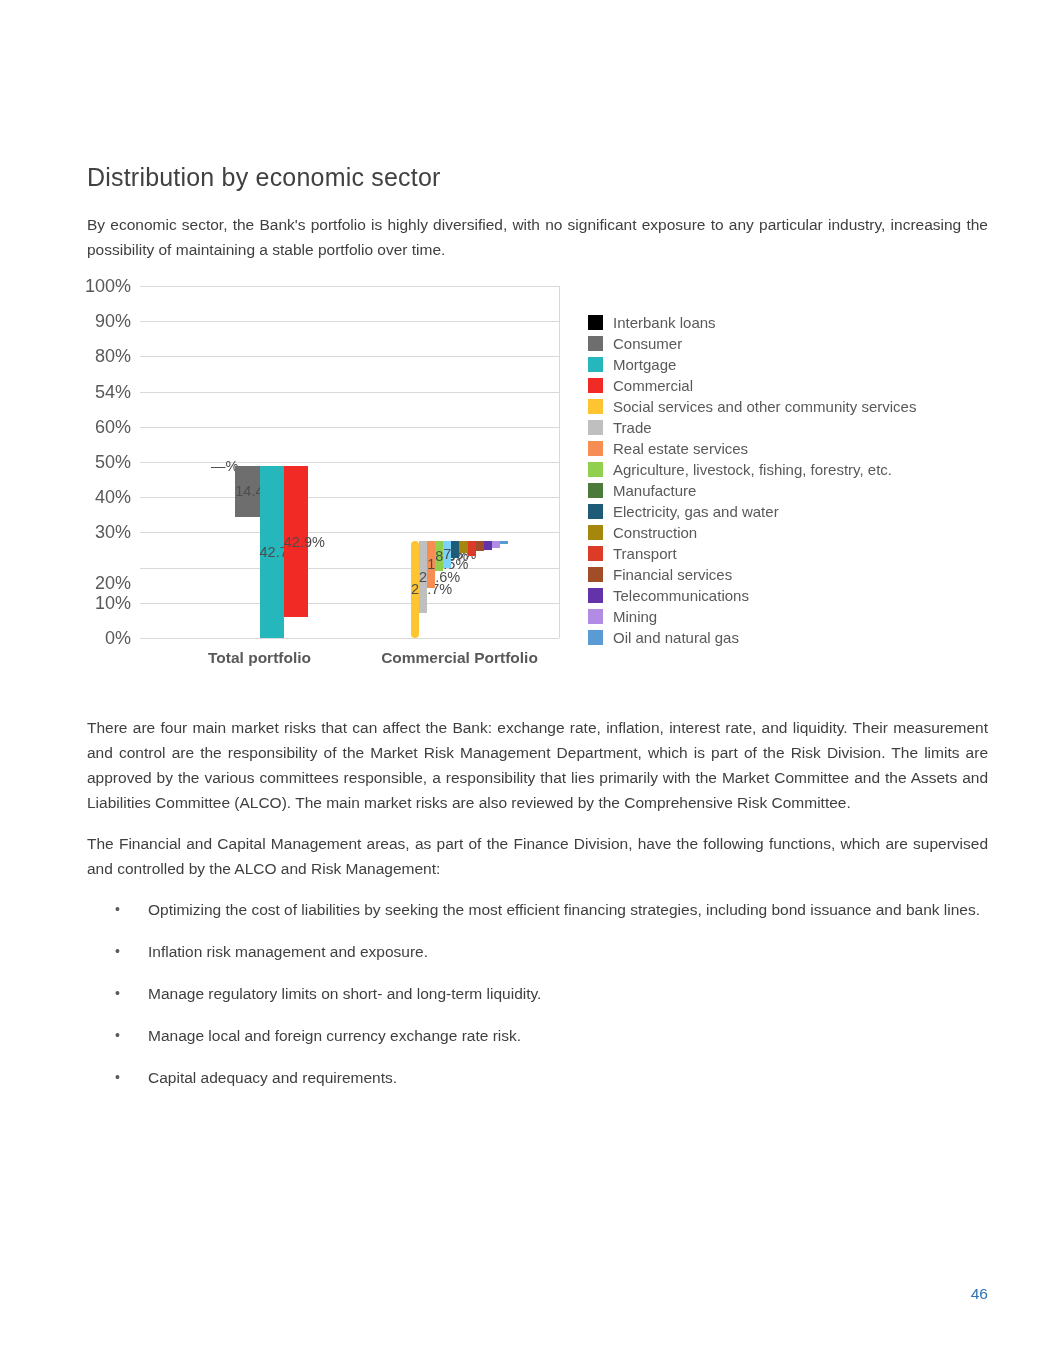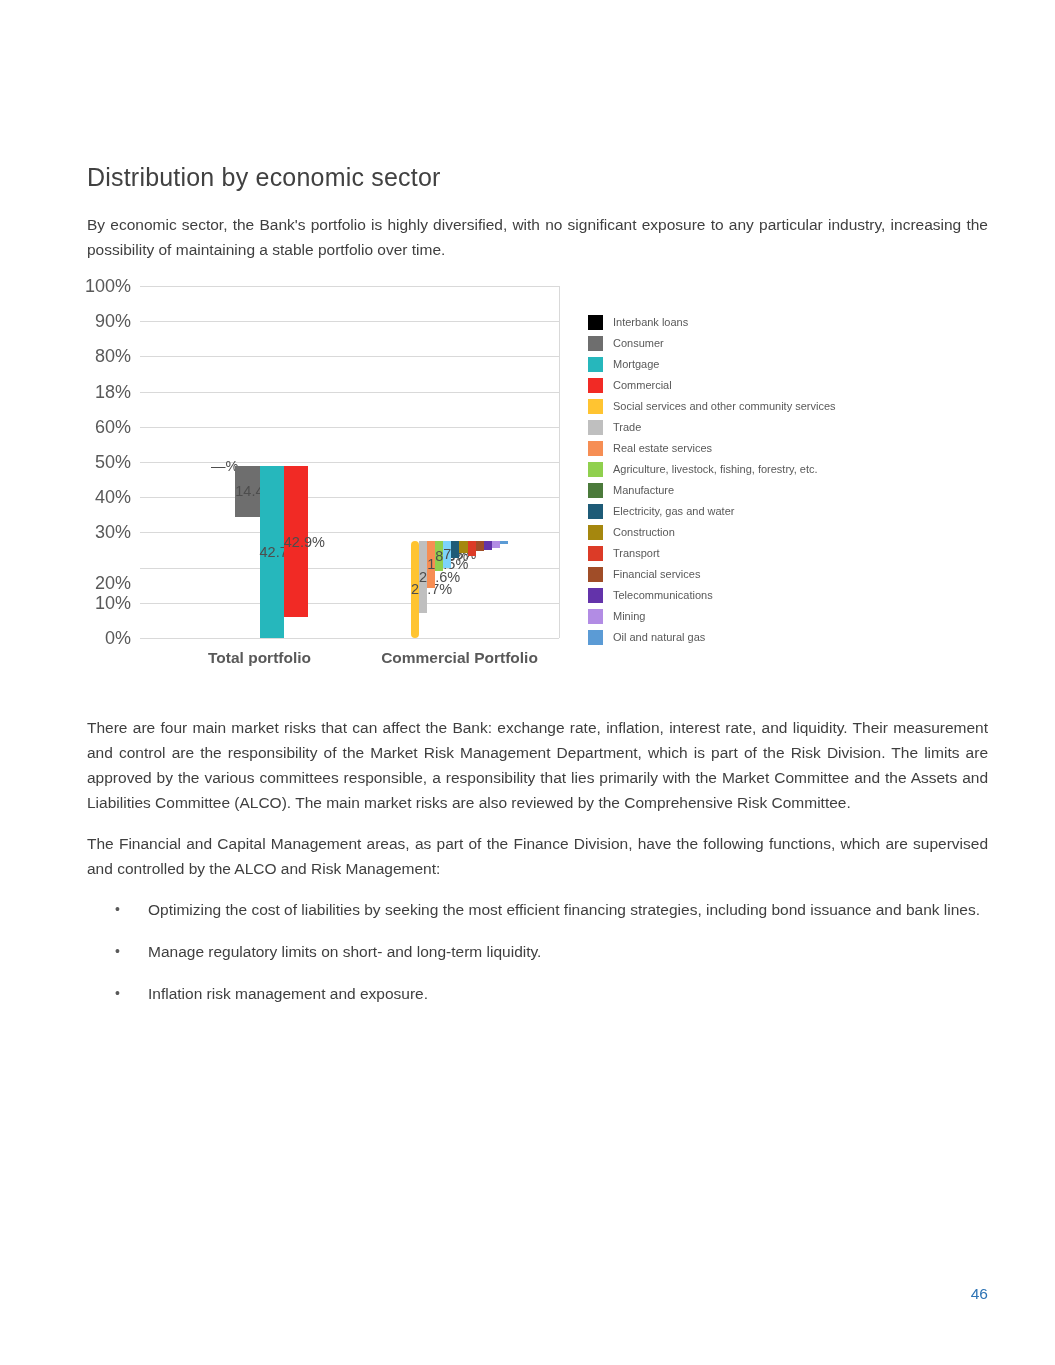--- a/index.html
+++ b/index.html
@@ -40,21 +40,21 @@
     position: absolute; left: 0; right: 0; top: 50%; transform: translateY(-50%);
     text-align: center; font-size: 14.5px; color: #4d4d4d; white-space: nowrap;
   }
   .x-label {
     position: absolute; top: 363px; width: 200px; text-align: center;
     font-weight: 700; font-size: 15.5px; color: #595959; white-space: nowrap;
   }
   .legend { margin-left: 28px; margin-top: 29px; flex: 0 0 auto; }
   .legend-item { display: flex; align-items: center; margin-bottom: 6px; height: 15px; }
   .legend-swatch { width: 15px; height: 15px; flex: 0 0 15px; margin-right: 10px; display: inline-block; }
-  .legend-label { font-size: 11px; color: #595959; white-space: nowrap; line-height: 15px; }
+  .legend-label { font-size: 15px; color: #595959; white-space: nowrap; line-height: 15px; }
 
   
   .bullets { list-style: none; margin: 8px 0 0 28px; }
   .bullets li {
     position: relative; padding-left: 33px; font-size: 15.5px; line-height: 25px;
     margin-bottom: 17px; text-align: justify; color: #3f3f3f;
   }
   .bullets li::before {
     content: "\2022"; position: absolute; left: 0; top: 0;
     color: #595959; font-size: 14px;
@@ -86,21 +86,21 @@
             <div class="ytick" style="top: 297px;">20%</div>
             <div class="gridline" style="top: 246.4px;"></div>
             <div class="ytick" style="top: 246.4px;">30%</div>
             <div class="gridline" style="top: 211.2px;"></div>
             <div class="ytick" style="top: 211.2px; text-align: right;">40%</div>
             <div class="gridline" style="top: 176px;"></div>
             <div class="ytick" style="top: 176px;">50%</div>
             <div class="gridline" style="top: 140.8px;"></div>
             <div class="ytick" style="top: 140.8px;">60%</div>
             <div class="gridline" style="top: 105.6px;"></div>
-            <div class="ytick" style="top: 105.6px;">18%</div>
+            <div class="ytick" style="top: 105.6px;">54%</div>
             <div class="gridline" style="top: 70.4px;"></div>
             <div class="ytick" style="top: 70.4px;">80%</div>
             <div class="gridline" style="top: 35.2px;"></div>
             <div class="ytick" style="top: 35.2px;">90%</div>
             <div class="gridline" style="top: 0px;"></div>
             <div class="ytick" style="top: 0px;">100%</div>
             <div class="bar" style="left: 71px;">
               <div class="seg" style="height: 0px; background: rgb(0, 0, 0);">
                 <span class="seg-label">—%</span>
               </div>
@@ -213,23 +213,29 @@
 
     <p class="body-text">There are four main market risks that can affect the Bank: exchange rate, inflation, interest rate, and liquidity. Their measurement and control are the responsibility of the Market Risk Management Department, which is part of the Risk Division. The limits are approved by the various committees responsible, a responsibility that lies primarily with the Market Committee and the Assets and Liabilities Committee (ALCO). The main market risks are also reviewed by the Comprehensive Risk Committee.</p>
 
     <p class="body-text">The Financial and Capital Management areas, as part of the Finance Division, have the following functions, which are supervised and controlled by the ALCO and Risk Management:</p>
 
     <ul class="bullets">
       <li>
         <span>Optimizing the cost of liabilities by seeking the most efficient financing strategies, including bond issuance and bank lines.</span>
       </li>
       <li>
+        <span>Inflation risk management and exposure.</span>
+      </li>
+      <li>
         <span>Manage regulatory limits on short- and long-term liquidity.</span>
       </li>
       <li>
-        <span>Inflation risk management and exposure.</span>
+        <span>Manage local and foreign currency exchange rate risk.</span>
+      </li>
+      <li>
+        <span>Capital adequacy and requirements.</span>
       </li>
     </ul>
 
   </div>
 
   <div class="page-number">46</div>
 </div>
 
 </body></html>

